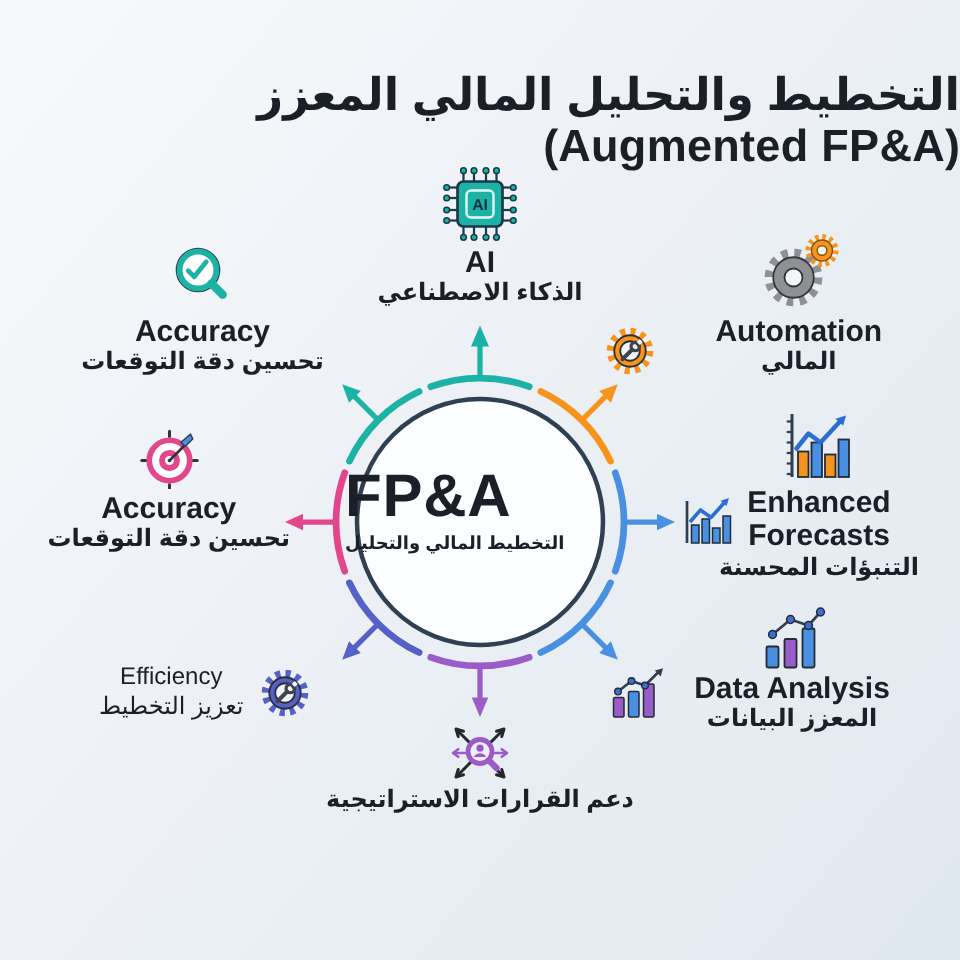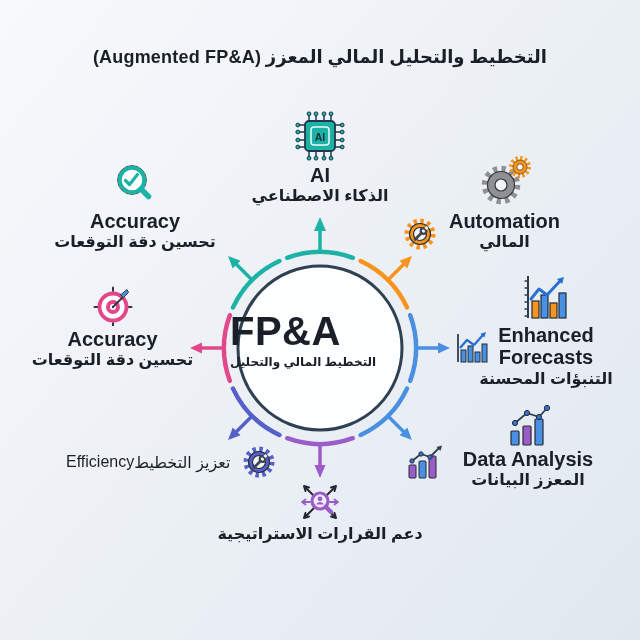--- a/index.html
+++ b/index.html
@@ -6,32 +6,32 @@
     --teal:#1CB3A6; --orange:#F7941E; --blue:#4A90E2; --purple:#9A5CC8;
     --indigo:#5560C8; --pink:#E2478C; --navy:#2E4052; --ink:#1B1F27; --gray:#8E9094;
   }
   html,body{margin:0;padding:0;}
   .stage{
     position:relative; width:640px; height:640px; overflow:hidden;
     background:linear-gradient(130deg,#f7fafc 0%,#edf1f6 45%,#e0e8ef 100%);
     font-family:"Liberation Sans","DejaVu Sans",sans-serif; color:var(--ink);
   }
   .title{
-    position:absolute; top:46px; left:0; right:0; text-align:center;
-    font-size:18px; font-weight:bold; direction:rtl; letter-spacing:0.2px;
+    position:absolute; top:46px; left:0; right:0; 
+    font-size:30px; font-weight:bold; direction:rtl; letter-spacing:0.2px;
   }
   .hub{position:absolute; left:0; top:0;}
   .center-text{position:absolute; left:230px; top:310px; width:180px; text-align:left;}
   .center-text .fpa{font-size:40px; font-weight:bold; letter-spacing:0.5px; line-height:1.05;}
   .center-text .sub{font-size:12px; font-weight:bold; direction:rtl; margin-top:3px;}
   .node{position:absolute; display:flex; flex-direction:column; align-items:center;}
   .node .en{font-size:20px; font-weight:bold; line-height:1.12; text-align:center; margin-top:2px;}
   .node .ar{font-size:16px; font-weight:bold; direction:rtl; white-space:nowrap; line-height:1.3; text-align:center;}
   .node-row{position:absolute; display:flex; flex-direction:row; align-items:center;}
-  .node-row .col{display:flex; flex-direction:row; align-items:center;justify-content:flex-end;}
+  .node-row .col{display:flex; flex-direction:column; align-items:center;justify-content:flex-end;}
   .tip-icon{position:absolute;}
   .gw-o{color:var(--orange);} .gw-i{color:var(--indigo);}
 </style>
 </head>
 <body>
 
 <div class="stage">
 
   <div class="title">التخطيط والتحليل المالي المعزز (Augmented FP&amp;A)</div>
 
@@ -125,21 +125,21 @@
           <circle cx="50.2" cy="37" r="1.9"></circle>
       </g>
       <rect x="13" y="11" width="30" height="30" rx="4" style="fill:var(--teal)" stroke="#1d3a4a" stroke-width="1.8"></rect>
       <rect x="19" y="17" width="18" height="18" rx="3" fill="none" stroke="rgba(255,255,255,0.9)" stroke-width="1.6"></rect>
       <text x="28" y="27" text-anchor="middle" dominant-baseline="central" font-size="10.5" font-weight="bold" fill="#0e2f3c">AI</text>
     </svg>
     <div class="en">AI</div>
     <div class="ar">الذكاء الاصطناعي</div>
   </div>
 
-  <div class="node" style="left:412px; top:154px; width:185px;align-items:center;">
+  <div class="node" style="left:440px; top:154px; width:185px;align-items:center;">
     <svg width="62" height="54" viewBox="0 0 62 54">
       <circle cx="27" cy="31" r="16" fill="none" style="stroke:var(--gray)" stroke-width="6.5" stroke-dasharray="4.19 4.19"></circle>
       <circle cx="27" cy="31" r="13.5" style="fill:var(--gray)" stroke="#33373d" stroke-width="1.2"></circle>
       <circle cx="27" cy="31" r="6" fill="#f2f6f9" stroke="#33373d" stroke-width="1.2"></circle>
       <circle cx="46" cy="13" r="8.5" fill="none" style="stroke:var(--orange)" stroke-width="5" stroke-dasharray="2.22 2.22"></circle>
       <circle cx="46" cy="13" r="7" style="fill:var(--orange)" stroke="#8a5512" stroke-width="1"></circle>
       <circle cx="46" cy="13" r="3.2" fill="#f2f6f9" stroke="#8a5512" stroke-width="1"></circle>
     </svg>
     <div class="en">Automation</div>
     <div class="ar">المالي</div>

